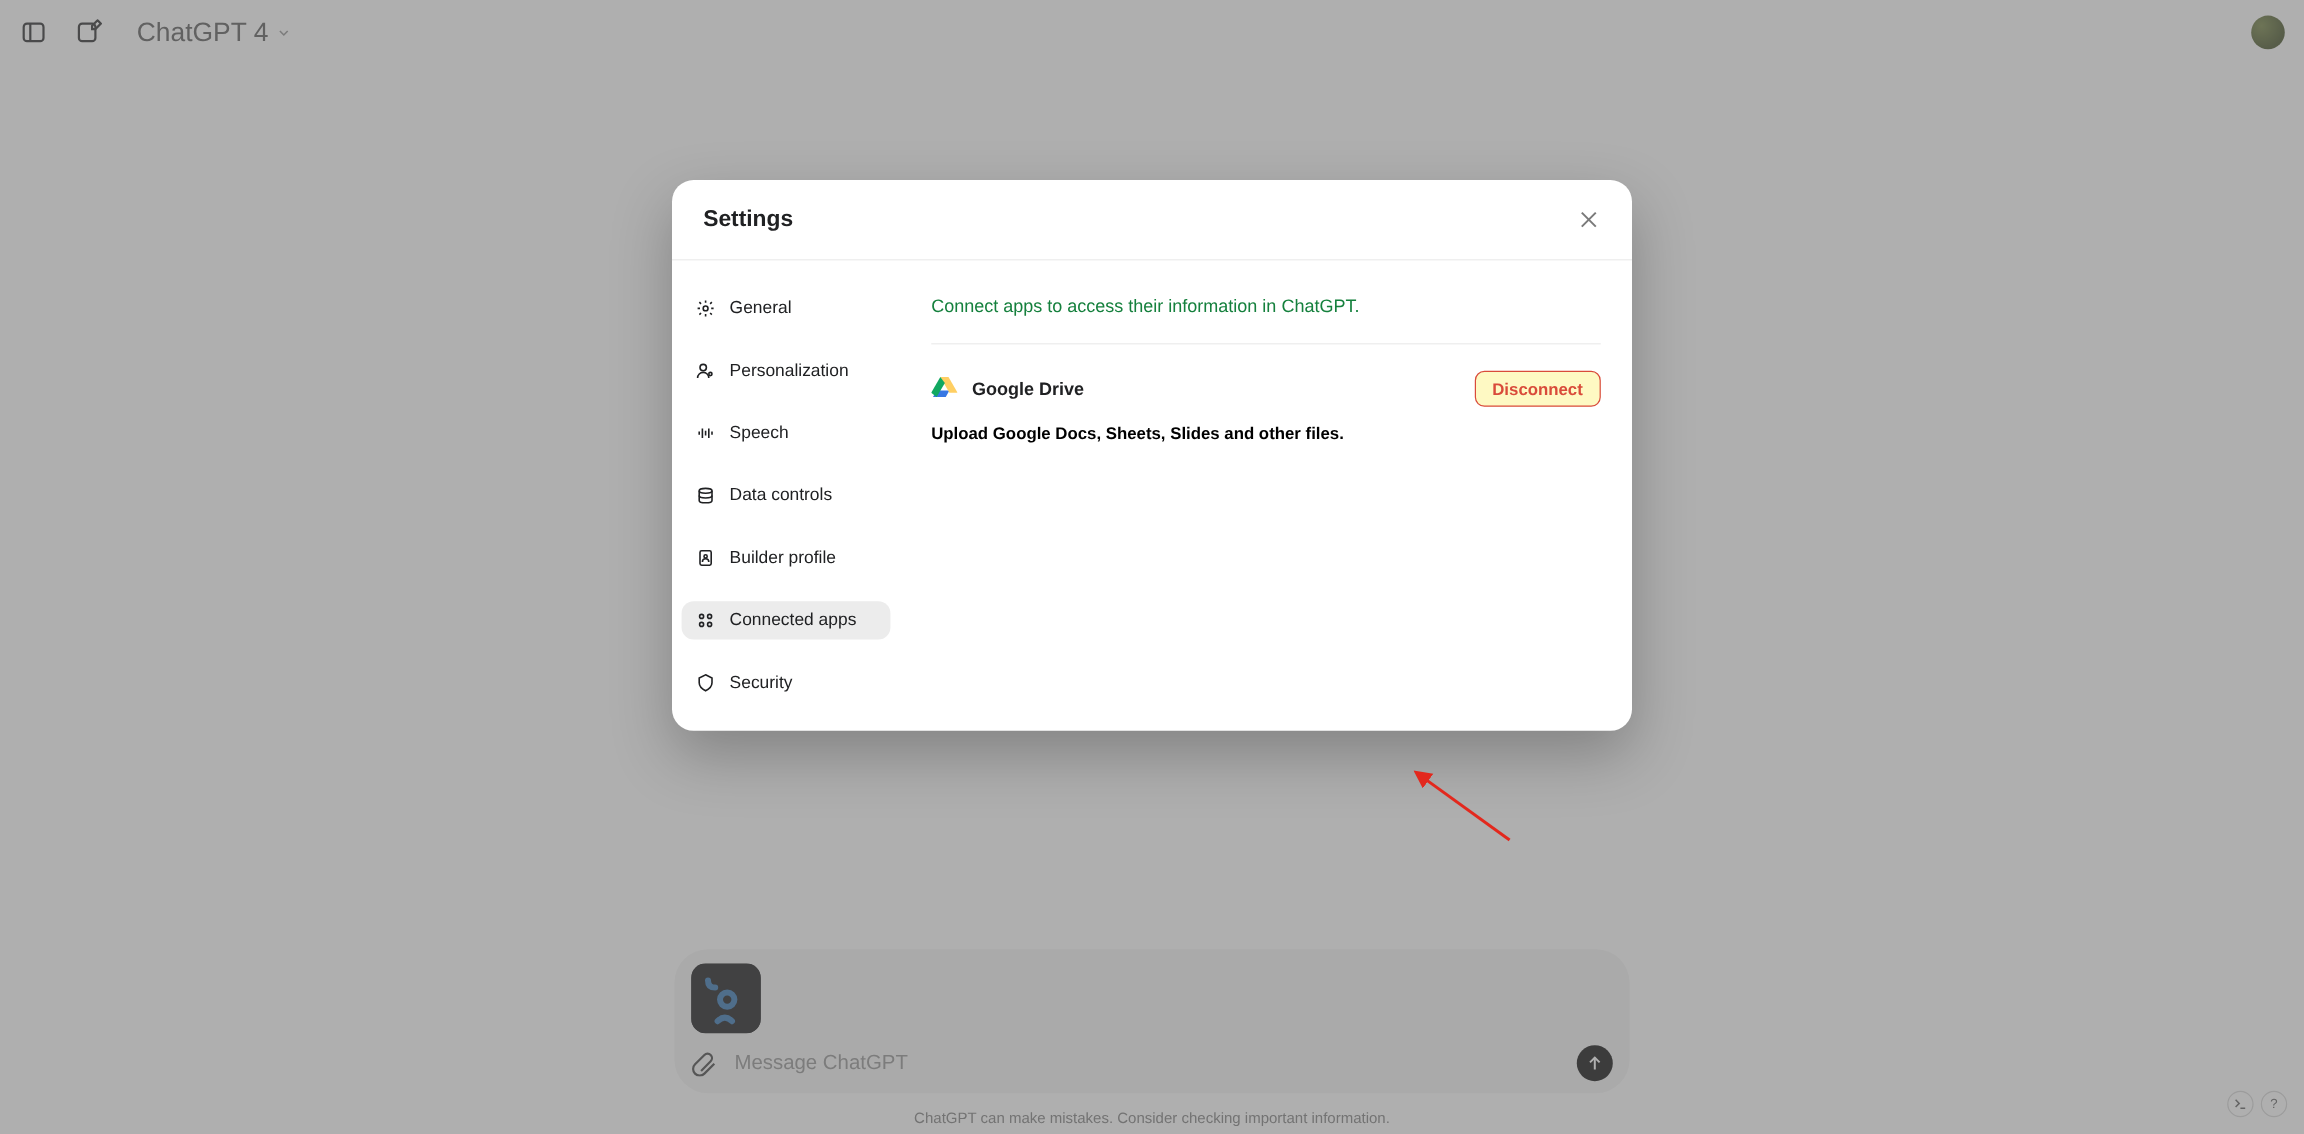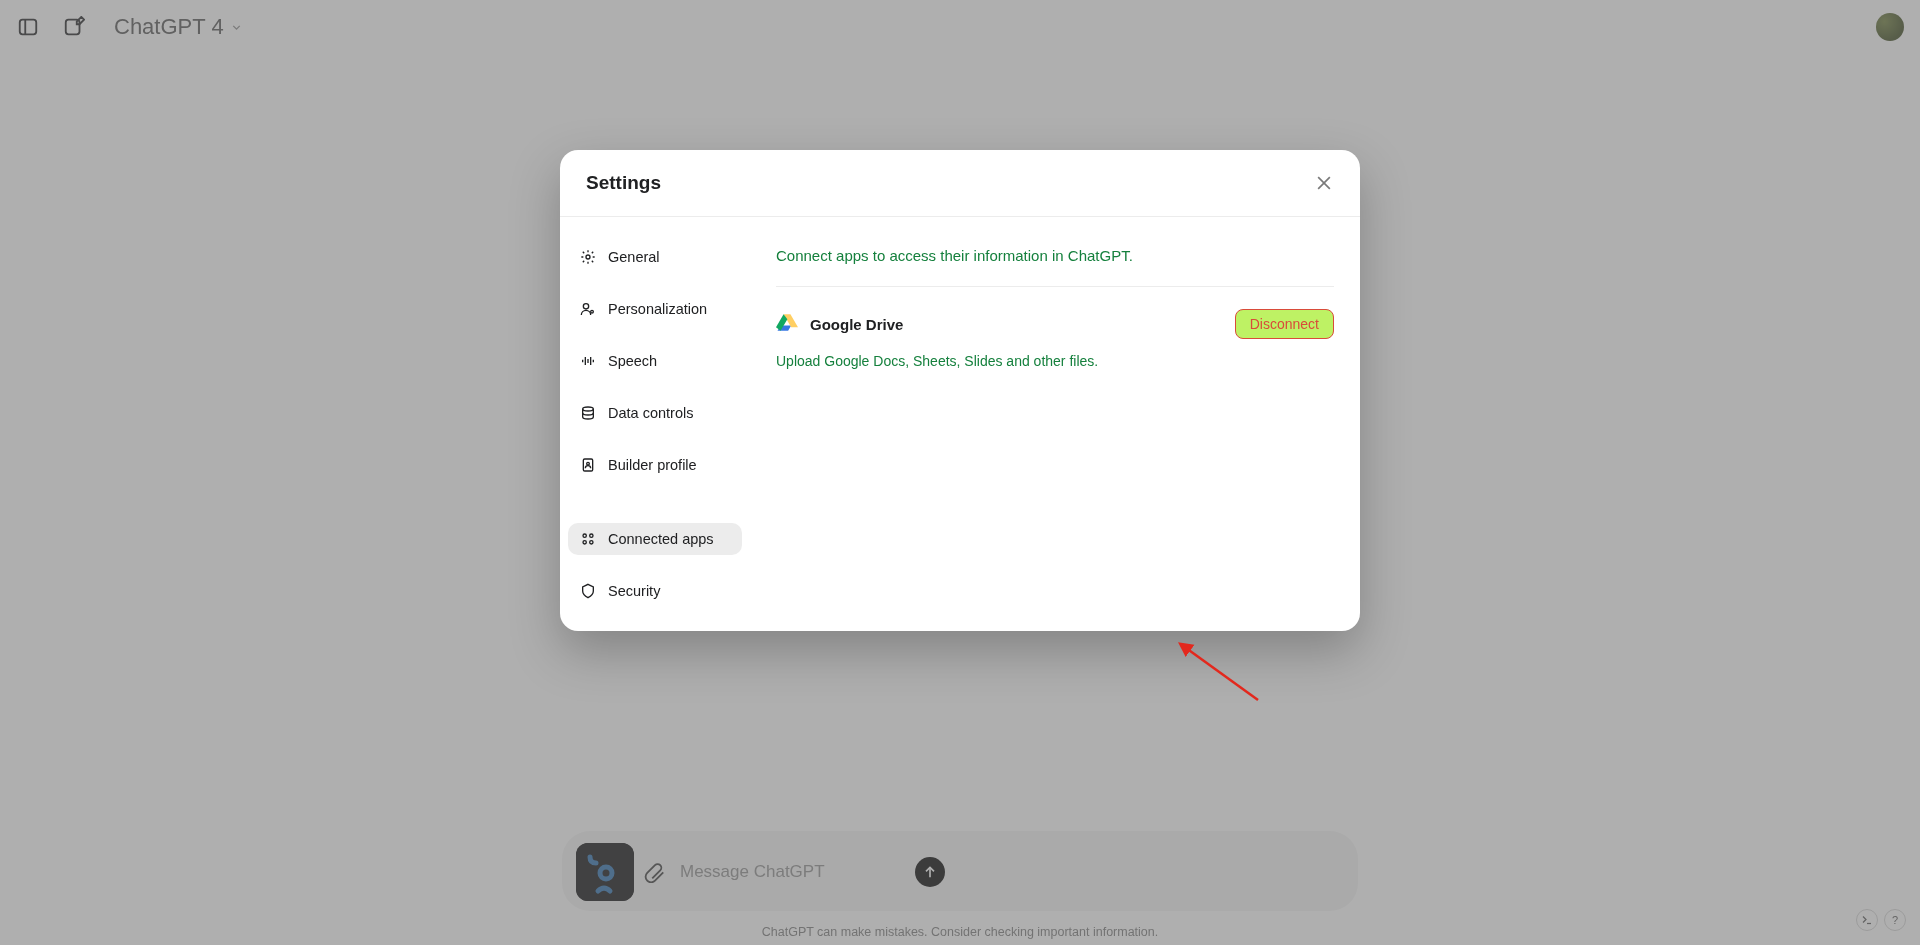--- a/index.html
+++ b/index.html
@@ -14,21 +14,21 @@
   .topbar { display:flex; align-items:center; padding:10px 16px; gap:22px; }
   .topbar .left { display:flex; align-items:center; gap:22px; }
   .icon-btn { width:24px; height:24px; display:flex; align-items:center; justify-content:center; color:#202123; cursor:pointer; }
   .model-btn { display:flex; align-items:center; gap:6px; font-size:22px; font-weight:500; color:#525252; cursor:pointer; padding:4px 6px; border-radius:8px; }
   .avatar { width:28px; height:28px; border-radius:50%; margin-left:auto;
             background: radial-gradient(circle at 30% 30%, #6e7d3b, #3d4a1e 70%); cursor:pointer; }
 
   .center-col { flex:1; display:flex; flex-direction:column; align-items:center; justify-content:flex-end; padding-bottom:6px; }
 
   .composer { width:796px; max-width:92%; background:#f4f4f4; border-radius:28px;
-              display:flex; flex-direction:row; padding:12px 14px 10px 14px; gap:10px; }
+              display:flex; flex-direction:column; padding:12px 14px 10px 14px; gap:10px; }
   .attachment-thumb { width:58px; height:58px; border-radius:12px; background:#0d0d0f;
                       position:relative; overflow:hidden; }
   .attachment-thumb svg { position:absolute; inset:0; }
   .composer-row { display:flex; align-items:center; gap:14px; }
   .attach-btn { color:#3a3a3a; cursor:pointer; display:flex; }
   .composer-input { flex:1; border:none; outline:none; background:transparent; font-size:17px; color:#202123; }
   .composer-input::placeholder { color:#8e8e8e; }
   .send-btn { width:30px; height:30px; border-radius:50%; background:#000; display:flex; align-items:center; justify-content:center; cursor:pointer; }
   .send-btn svg { stroke:#fff; }
 
@@ -41,31 +41,31 @@
   .overlay { position:absolute; inset:0; background:rgba(110,110,110,0.55); display:flex; align-items:flex-start; justify-content:center; padding-top:150px; }
 
   .modal { width:800px; background:#fff; border-radius:18px; box-shadow:0 20px 50px rgba(0,0,0,0.25); overflow:visible; position:relative; }
   .modal-header { display:flex; align-items:center; padding:22px 26px; border-bottom:1px solid #ececec; }
   .modal-title { font-size:19px; font-weight:600; }
   .modal-close { margin-left:auto; cursor:pointer; color:#7a7a7a; display:flex; }
   .modal-body { display:flex; min-height:370px; }
 
   .side-nav { width:190px; padding:24px 8px; display:flex; flex-direction:column; gap:20px; }
   .side-item { display:flex; align-items:center; gap:12px; padding:8px 12px; border-radius:10px; font-size:14.5px; color:#202123; cursor:pointer; }
-  .side-item.active { background:#ececec;margin-top:22px; }
+  .side-item.active { background:#ececec; }
   .side-item svg { flex:0 0 16px; }
 
   .content { flex:1; padding:30px 26px; }
   .content-desc { font-size:15px; color:#15803d; }
   .divider { height:1px; background:#ececec; margin:22px 0; }
   .app-row { display:flex; align-items:center; gap:12px; }
   .app-name { font-size:15px; font-weight:600; }
-  .disconnect-btn { margin-left:auto; border:1px solid #d94b3a; color:#d94b3a; background:#bef264;
-                    padding:6px 14px; border-radius:8px; font-size:14px; font-weight:400; cursor:pointer;text-align:center; }
-  .app-sub { font-size:14px; color:#15803d; margin-top:14px; }
+  .disconnect-btn { margin-left:auto; border:1px solid #d94b3a; color:#d94b3a; background:#fef9c3;
+                    padding:6px 14px; border-radius:8px; font-size:14px; font-weight:700; cursor:pointer;text-align:center; }
+  .app-sub { font-size:14px; color:#000000; margin-top:14px;font-weight:bold; }
 
   .gdrive-icon { width:22px; height:20px; }
 
   
   .arrow { position:absolute; left:618px; top:490px; pointer-events:none; }
 </style>
 </head>
 <body>
 
 <div class="page">

